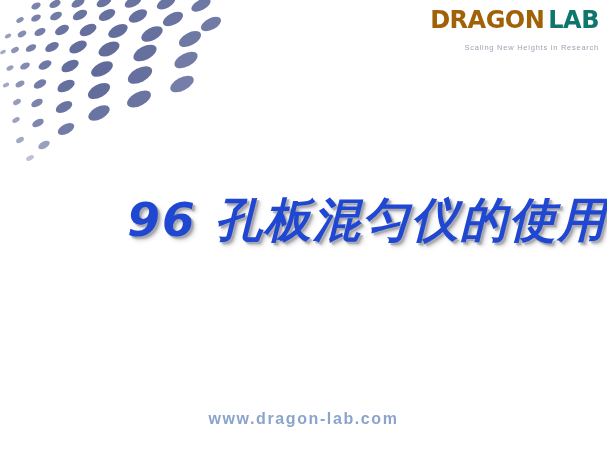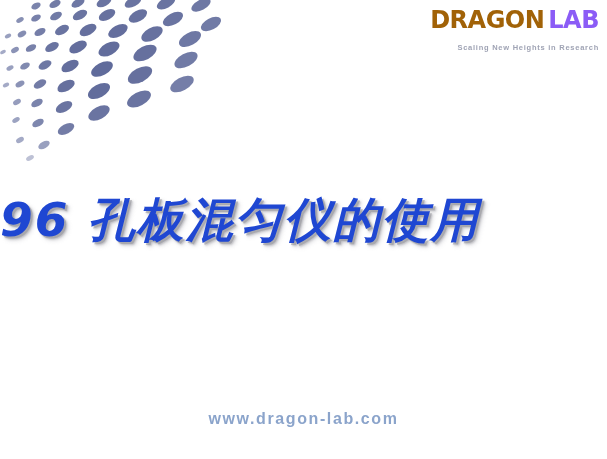--- a/index.html
+++ b/index.html
@@ -47,40 +47,39 @@
     font-weight: bold;
     letter-spacing: -0.5px;
     line-height: 1;
     white-space: nowrap;
   }
   #logo-wordmark .logo-dragon {
     color: #a16207;
     font-style: normal;
   }
   #logo-wordmark .logo-lab {
-    color: #8b5cf6;
+    color: #0f766e;
     margin-left: 4px;
   }
   #logo-tagline {
     margin-top: 11px;
     font-family: "Liberation Sans", sans-serif;
     font-size: 7.5px;
     color: #9fa3b4;
     letter-spacing: 0.75px;
     white-space: nowrap;
-    font-weight: bold;
   }
 
   
   #title-wrap {
     position: absolute;
     left: 0;
     top: 194px;
     width: 607px;
-    text-align: left;
+    text-align: right;
   }
   #slide-title {
     display: inline-block;
     font-family: "DejaVu Sans", "Liberation Sans", sans-serif;
     font-size: 47px;
     font-weight: bold;
     font-style: italic;
     color: #1f47d2;
     letter-spacing: 2px;
     line-height: 1.12;

